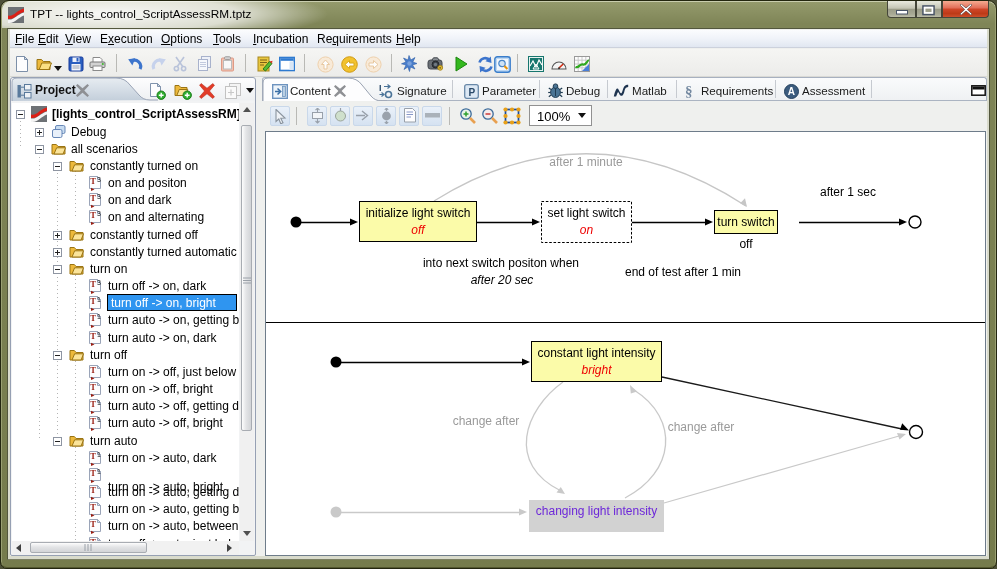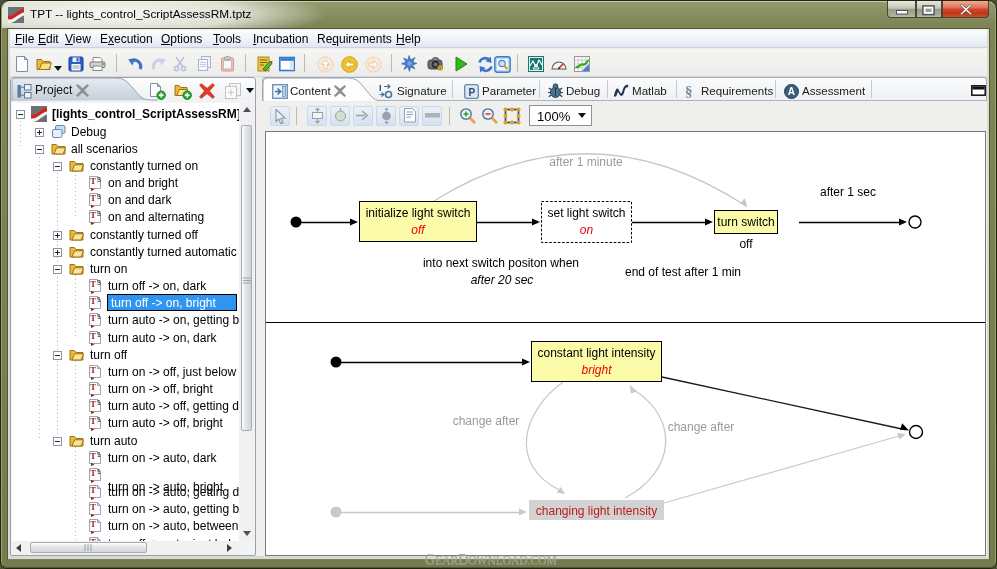--- a/index.html
+++ b/index.html
@@ -36,21 +36,21 @@
   border-bottom:1px solid #ccd1dc; font-size:13px; color:#000; }
 .mi { position:absolute; top:2px; white-space:nowrap; font-size:12px; }
 #toolbar { position:absolute; left:10px; top:49px; width:977px; height:28px;
   background:linear-gradient(180deg,#f5f5f3,#ececea); border-bottom:1px solid #d9d9d5; }
 .tsep { position:absolute; width:1px; height:18px; top:54px; background:#b9b9b5; }
 
 
 #lview { position:absolute; left:10px; top:77px; width:246px; height:479px;
   border:1px solid #96a0b3; border-radius:3px 3px 2px 2px;
   background:linear-gradient(180deg,#fdfdfe,#eef0f2 22px, #f2f3f4 23px); }
-#ltab-label { position:absolute; left:35px; top:83px; font-size:12px; color:#111; z-index:4; }
+#ltab-label { position:absolute; left:35px; top:83px; font-size:12px; color:#111; z-index:4;font-weight:bold; }
 #ltree-wrap { position:absolute; left:12px; top:103px; width:227px; height:438px; background:#fff; overflow:hidden; z-index:3; }
 #lvsb { position:absolute; left:240px; top:103px; width:14px; height:438px; background:#f0f0f0; z-index:3; }
 #lhsb { position:absolute; left:12px; top:541px; width:227px; height:14px; background:#f1f1f1; z-index:3; }
 .sbth { position:absolute; background:linear-gradient(90deg,#fdfdfd,#e3e4e6 45%,#d2d4d7); border:1px solid #a8acb2; border-radius:2px; }
 .sbthh { background:linear-gradient(180deg,#fdfdfd,#e3e4e6 45%,#d2d4d7); }
 
 
 .trow { position:absolute; height:16px; line-height:16px; font-size:12px; color:#000; white-space:nowrap; }
 .texp { position:absolute; width:9px; height:9px; background:#fff; border:1px solid #8e95a2; z-index:2; }
 .texp:before { content:""; position:absolute; left:1px; top:3px; width:5px; height:1px; background:#222; }
@@ -355,21 +355,21 @@
     <div class="trow" style="left:59px;top:38px">all scenarios</div>
     <svg class="svgi" style="left:39px;top:38px" width="16" height="16">
         <use href="#i-folder"></use>
       </svg>
     <div class="texp" style="left:23px;top:42px"></div>
     <div class="trow" style="left:78px;top:55px">constantly turned on</div>
     <svg class="svgi" style="left:57px;top:55px" width="16" height="16">
         <use href="#i-folder"></use>
       </svg>
     <div class="texp" style="left:41px;top:59px"></div>
-    <div class="trow" style="left:96px;top:72px">on and bright</div>
+    <div class="trow" style="left:96px;top:72px">on and positon</div>
     <svg class="svgi" style="left:75px;top:72px" width="16" height="16">
         <use href="#i-tpage"></use>
         <text x="10" y="7" font-size="7" fill="#222">3</text>
       </svg>
     <div class="trow" style="left:96px;top:89px">on and dark</div>
     <svg class="svgi" style="left:75px;top:89px" width="16" height="16">
         <use href="#i-tpage"></use>
         <text x="10" y="7" font-size="7" fill="#222">3</text>
       </svg>
     <div class="trow" style="left:96px;top:106px">on and alternating</div>
@@ -669,23 +669,22 @@
       <line x1="398" y1="371" x2="633" y2="304" stroke="#c9c9c9" stroke-width="1.2"></line>
       <polygon points="640,302 633.5,307.5 631,301 " fill="#c9c9c9"></polygon>
     </svg>
     <div class="state" style="left:93px;top:69px;width:118px;height:41px;padding-top:3px;line-height:17px">initialize light switch<br><span class="red">off</span></div>
     <div class="state" style="left:275px;top:69px;width:91px;height:42px;background:#fff;border:none;padding-top:4px;line-height:17px">set light switch<br><span class="red">on</span></div>
     <svg class="svgi" style="left:275px;top:69px;z-index:4" width="92" height="43" viewBox="0 0 92 43">
         <rect x="0.5" y="0.5" width="90" height="41" fill="none" stroke="#000" stroke-dasharray="2.6,1.7"></rect>
       </svg>
     <div class="state" style="left:448px;top:78px;width:64px;height:24px;line-height:22px">turn switch off</div>
     <div class="state" style="left:265px;top:209px;width:131px;height:41px;padding-top:3px;line-height:17px">constant light intensity<br><span class="red">bright</span></div>
-    <div class="state" style="left:263px;top:368px;width:135px;height:20px;line-height:22px;background:#d2d2d2;border:none;color:#b91c1c">changing light intensity</div>
+    <div class="state" style="left:263px;top:368px;width:135px;height:32px;line-height:22px;background:#d2d2d2;border:none;color:#6d28d9">changing light intensity</div>
     <div class="dlabel glabel" style="left:320px;top:23px">after 1 minute</div>
     <div class="dlabel" style="left:582px;top:53px">after 1 sec</div>
     <div class="dlabel" style="left:235px;top:124px">into next switch positon when</div>
     <div class="dlabel red" style="left:236px;top:141px">after 20 sec</div>
     <div class="dlabel" style="left:417px;top:133px">end of test after 1 min</div>
     <div class="dlabel glabel" style="left:220px;top:282px">change after</div>
     <div class="dlabel glabel" style="left:435px;top:288px">change after</div>
   </div>
-  <div id="watermark"><span class="c1">G</span>EAR<span class="c1">D</span>OWNLOAD.COM</div>
 </div>
 
 </body></html>

